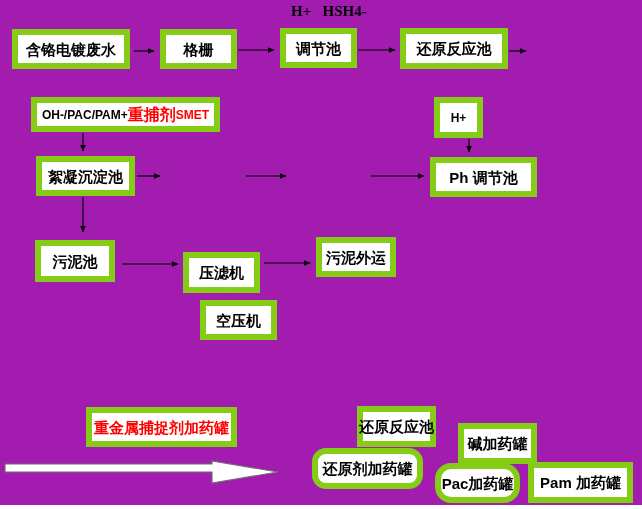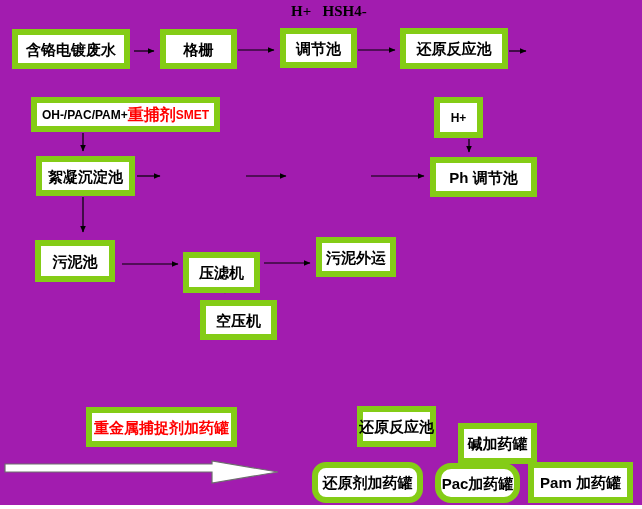--- a/index.html
+++ b/index.html
@@ -68,21 +68,21 @@
   <div class="box" style="left:430px; top:157px; width:107px; height:40px;">Ph 调节池</div>
 
   <div class="box" style="left:35px; top:240px; width:80px; height:42px;">污泥池</div>
   <div class="box" style="left:183px; top:252px; width:77px; height:41px;">压滤机</div>
   <div class="box" style="left:316px; top:237px; width:80px; height:40px;">污泥外运</div>
   <div class="box" style="left:200px; top:300px; width:77px; height:40px;">空压机</div>
 
   <div class="box red" style="left:86px; top:407px; width:151px; height:40px;">重金属捕捉剂加药罐</div>
   <div class="box" style="left:357px; top:406px; width:79px; height:41px;">还原反应池</div>
   <div class="box" style="left:458px; top:406px; width:79px; height:41px;margin-top:17px;">碱加药罐</div>
-  <div class="box" style="left:312px; top:462px; width:111px; height:41px;border-radius:14px;">还原剂加药罐</div>
+  <div class="box" style="left:312px; top:448px; width:111px; height:41px;border-radius:14px;">还原剂加药罐</div>
   <div class="box" style="left:435px; top:463px; width:85px; height:40px;border-radius:16px;">Pac加药罐</div>
   <div class="box" style="left:528px; top:462px; width:105px; height:41px;">Pam 加药罐</div>
 
   <svg id="arrow-layer" viewBox="0 0 642 509" xmlns="http://www.w3.org/2000/svg">
     <defs>
       <marker id="ah" markerWidth="8" markerHeight="7" refX="6.5" refY="3" orient="auto" markerUnits="userSpaceOnUse">
         <path d="M0,0 L7,3 L0,6 Z" fill="#000000"></path>
       </marker>
     </defs>
     <line x1="134" y1="51" x2="154" y2="51" marker-end="url(#ah)"></line>

